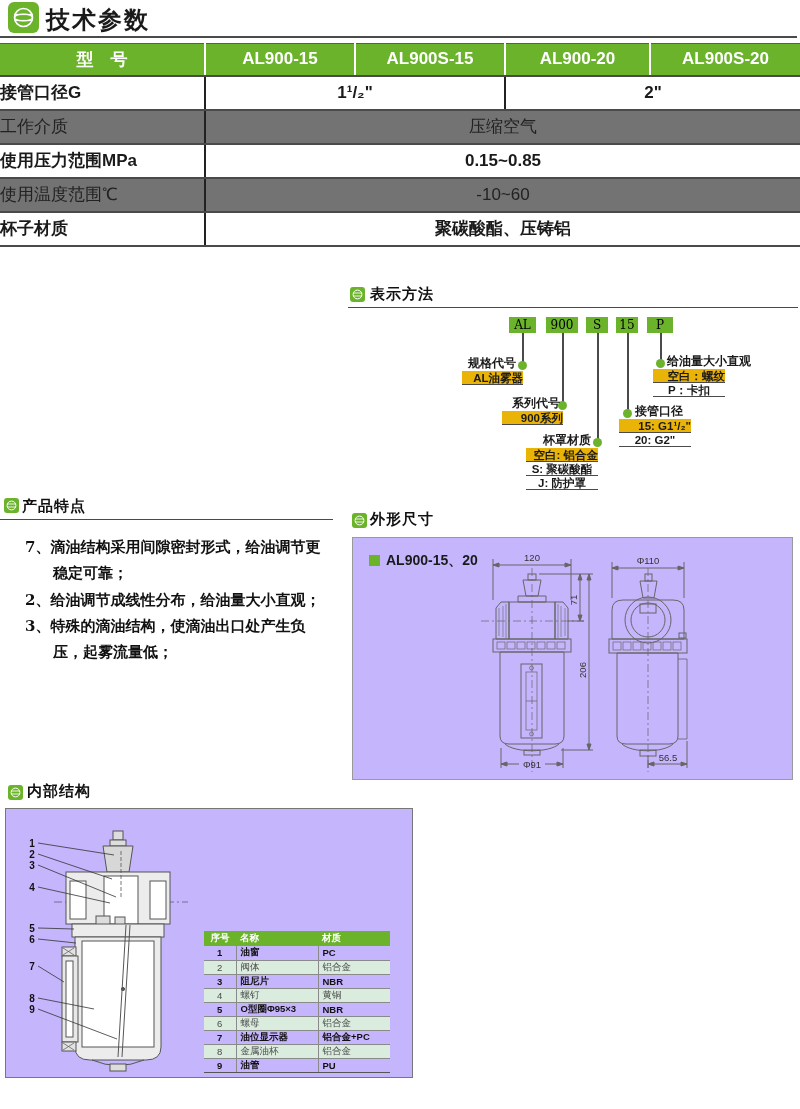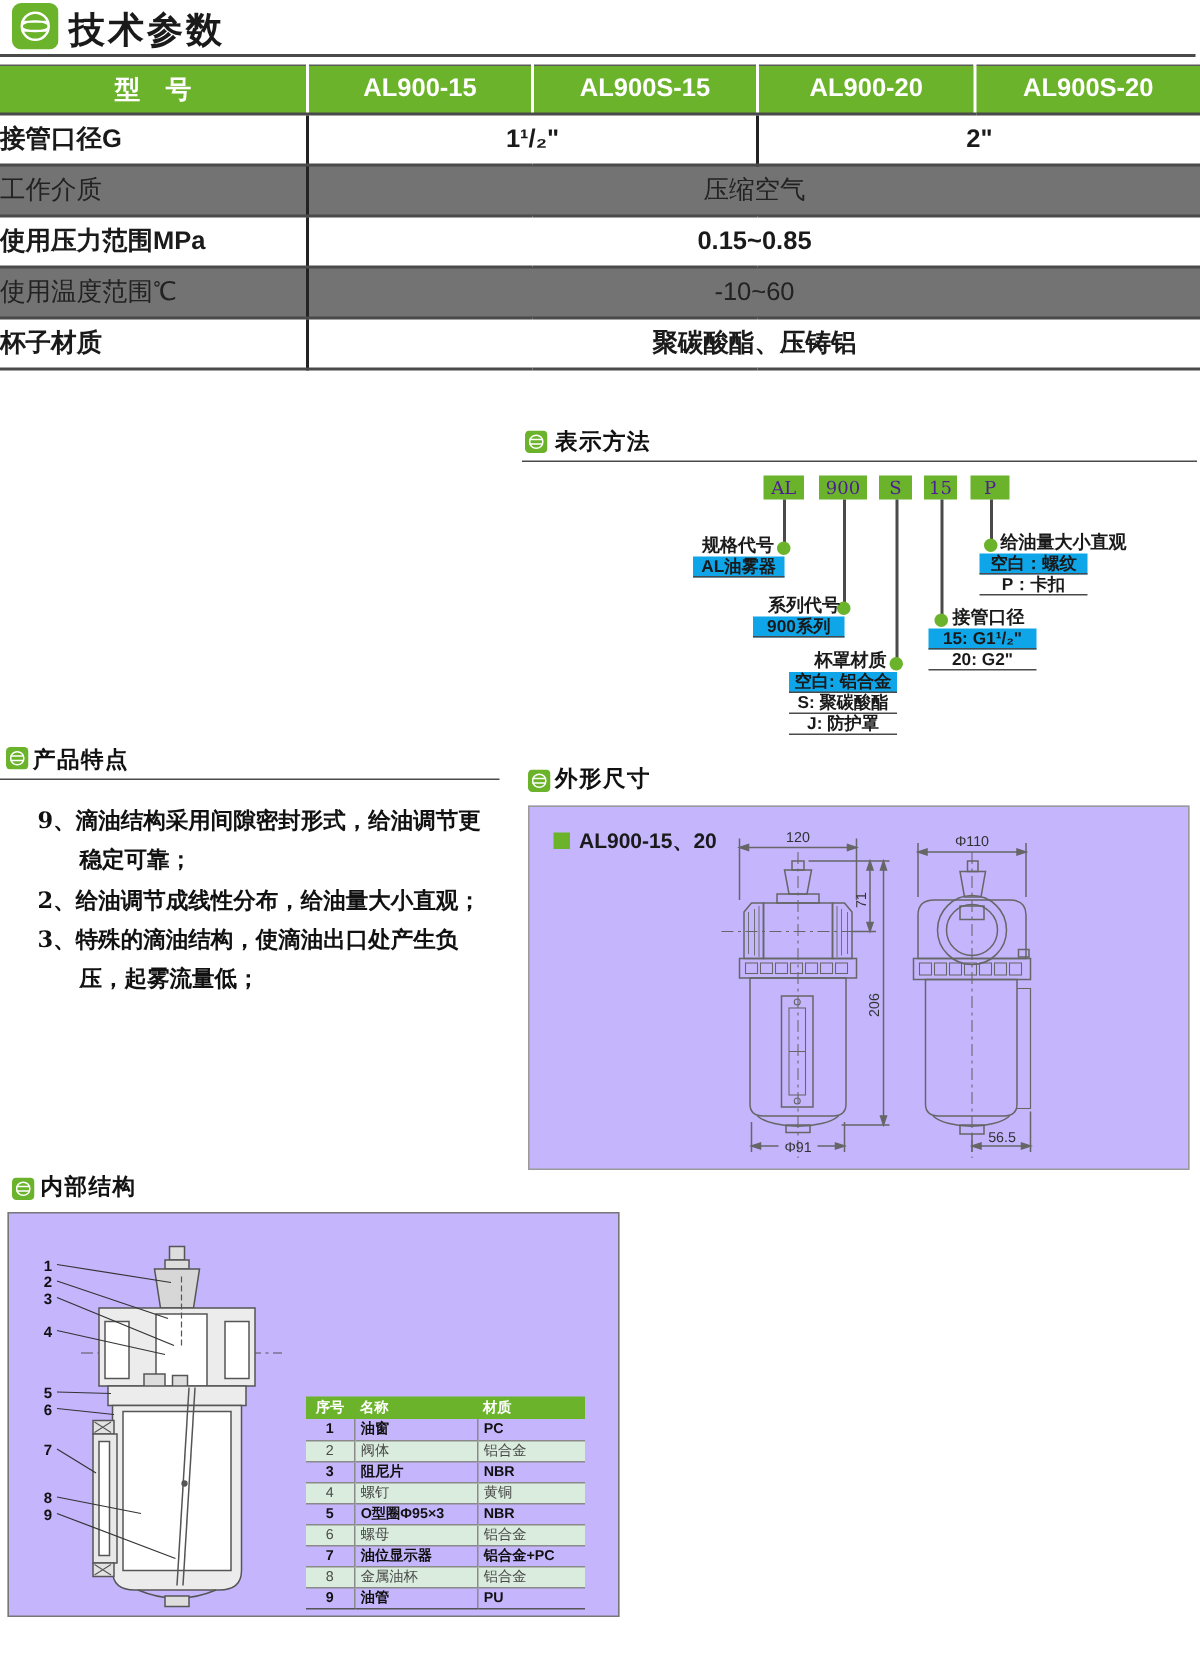--- a/index.html
+++ b/index.html
@@ -25,28 +25,28 @@
   table.spec td { height:34px; font-size:17px; border-bottom:2px solid #4a4a4b; }
   table.spec td.lbl { border-right:2px solid #222; }
   table.spec td.val { text-align:center; }
   table.spec tr.alt td { background:#737373; }
   table.spec tr.plain td { font-weight:bold; }
   table.spec td.split { border-right:2px solid #222; }
   table.spec tr.alt td.lbl, table.spec tr.alt td.val { font-weight:normal; color:#222; }
   
   .ordering { position:absolute; left:340px; top:285px; width:460px; height:218px; }
   .ordering .head-line { position:absolute; left:8px; top:22px; width:450px; border-top:1.5px solid #4a4a4b; }
-  .codebox { position:absolute; height:16px; background:#6bb32b; color:#4c1d95; text-align:center;
+  .codebox { position:absolute; height:16px; background:#6bb32b; color:#000000; text-align:center;
              font-family:"DejaVu Serif", serif; font-size:12px; line-height:16px; }
   .vline { position:absolute; width:1.5px; background:#4a4a4b; }
   .gdot { position:absolute; width:9px; height:9px; border-radius:50%; background:#6bb32b; }
   .gl { position:absolute; font-size:12px; font-weight:bold; white-space:nowrap; }
   .grows { position:absolute; font-size:11.5px; font-weight:bold; }
   .grows .r { height:14px; line-height:14px; text-align:center; border-bottom:1.5px solid #4a4a4b; white-space:nowrap; }
-  .grows .r:first-child { background:#0ea5e9; }
+  .grows .r:first-child { background:#eab308;text-align:right; }
   
   .symbol { position:absolute; left:0; top:352px; width:333px; }
   .symbol .head-line, .features .head-line { margin-top:4px; border-top:1.5px solid #4a4a4b; width:333px; }
   .symbol .ttl-row, .features .ttl-row { position:relative; height:18px; }
   .symbol .ttl-row .sec-ttl-sm, .features .ttl-row .sec-ttl-sm { position:absolute; left:22px; top:0; }
   .features { position:absolute; left:0; top:497px; width:333px; }
   .feat-list { margin-top:14px; font-family:"DejaVu Serif", serif; font-weight:bold; font-size:15px; line-height:1.75; color:#111; }
   .feat { margin-left:25px; padding-left:28px; text-indent:-28px; }
   
   .dims { position:absolute; left:348px; top:508px; width:447px; height:272px; }
@@ -194,21 +194,21 @@
             <rect width="15" height="15" rx="3" fill="#6bb32b"></rect>
             <circle cx="7.5" cy="7.5" r="4.4" fill="none" stroke="#fff" stroke-width="1"></circle>
             <line x1="3" y1="6" x2="12" y2="6" stroke="#fff" stroke-width="0.9"></line>
             <line x1="3" y1="9" x2="12" y2="9" stroke="#fff" stroke-width="0.9"></line>
           </svg>
       </span>
       <span class="sec-ttl-sm">产品特点</span>
     </div>
     <div class="head-line"></div>
     <div class="feat-list">
-      <div class="feat">9、滴油结构采用间隙密封形式，给油调节更稳定可靠；</div>
+      <div class="feat">7、滴油结构采用间隙密封形式，给油调节更稳定可靠；</div>
       <div class="feat">2、给油调节成线性分布，给油量大小直观；</div>
       <div class="feat">3、特殊的滴油结构，使滴油出口处产生负压，起雾流量低；</div>
     </div>
   </div>
 
   <div class="dims">
     <span class="icon-sm" style="left:4px;top:5px">
       <svg width="15" height="15" viewBox="0 0 15 15">
           <rect width="15" height="15" rx="3" fill="#6bb32b"></rect>
           <circle cx="7.5" cy="7.5" r="4.4" fill="none" stroke="#fff" stroke-width="1"></circle>

